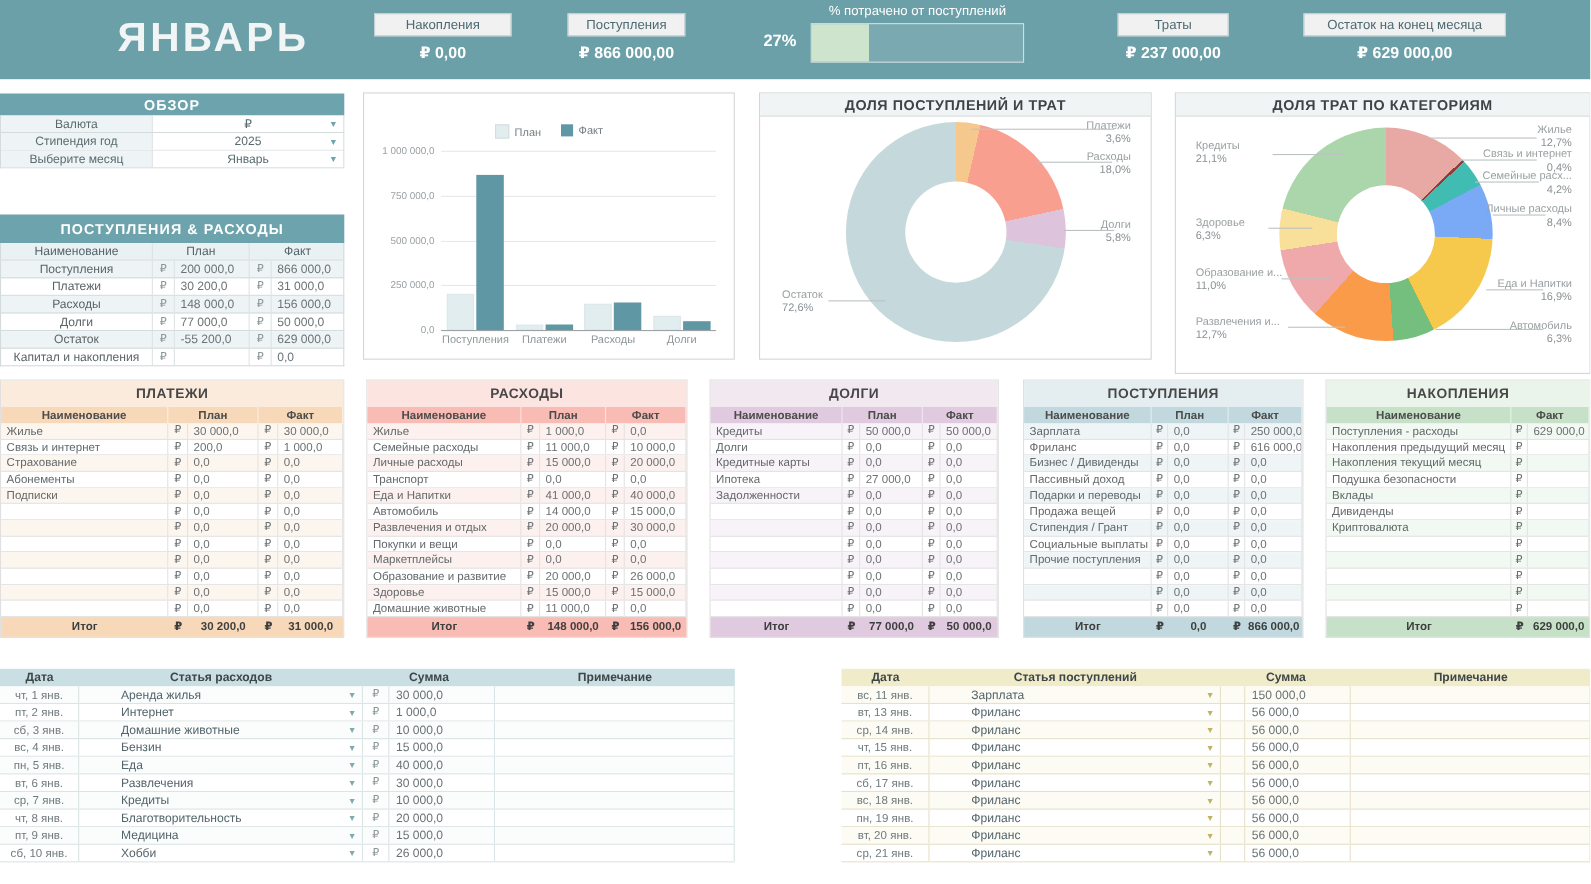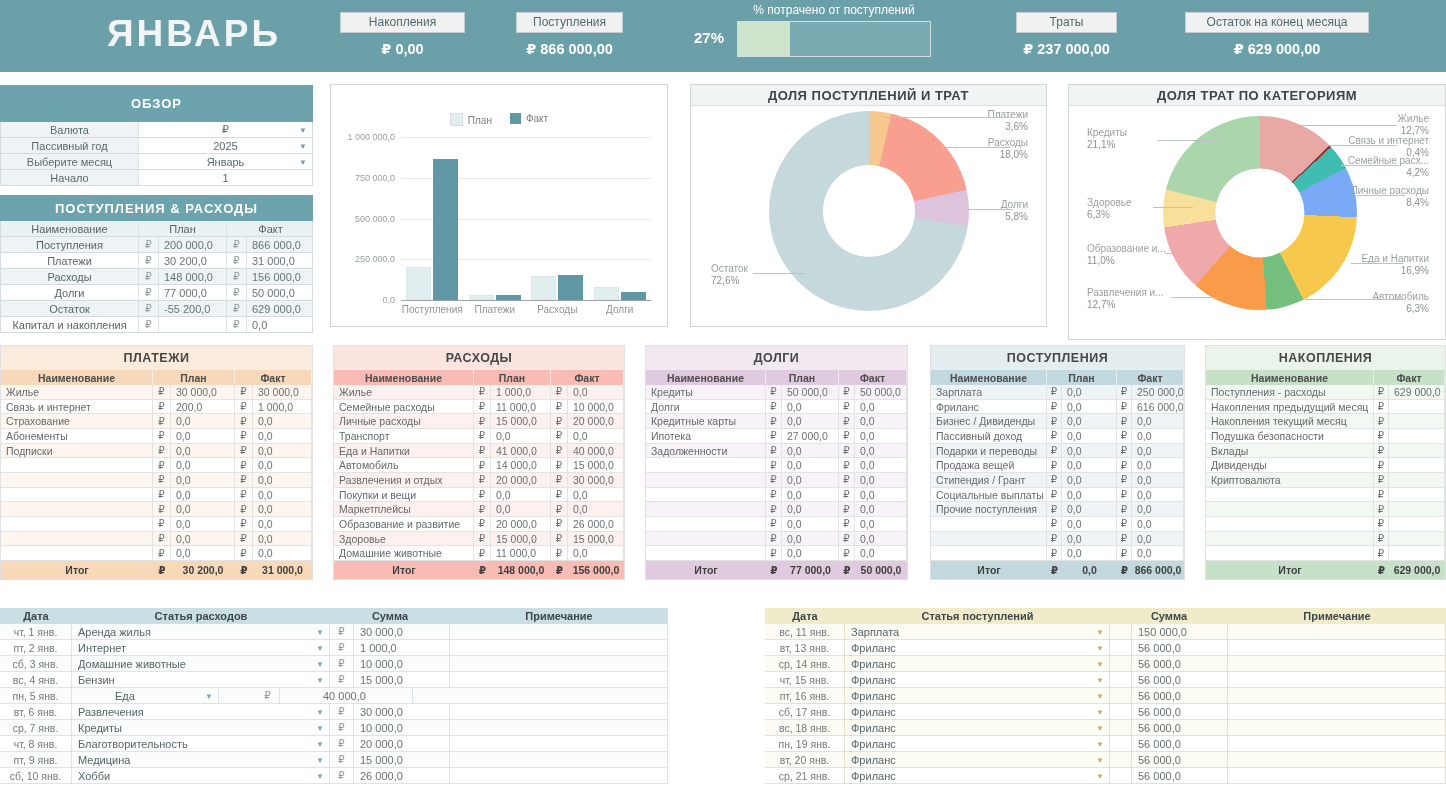--- a/index.html
+++ b/index.html
@@ -70,21 +70,21 @@
   .theme-green{--title-bg:#eaf4ea;--head-bg:#c6e1c8;--row-alt:#f2f8f2;}
   
   .daily{position:absolute;box-sizing:border-box;background:#fff;}
   .daily .title{height:30px;display:flex;align-items:center;justify-content:center;font-weight:bold;font-size:13.5px;color:#3f4649;letter-spacing:.5px;background:var(--title-bg);}
   .daily .chead{display:grid;height:16px;background:var(--head-bg);color:#3f4649;font-size:11px;font-weight:bold;}
   .daily .chead div{display:flex;align-items:center;justify-content:center;}
   .daily .r{display:grid;height:15px;font-size:11px;border-bottom:1px solid var(--line);}
   .daily .r:nth-child(even){background:var(--row-alt);}
   .daily .r .cell{border-right:1px solid var(--line);}
   .daily .r .date{color:#707a7d;font-size:10.5px;}
-  .daily .r .item{justify-content:flex-start;padding-left:6px;color:#53646a;}
+  .daily .r .item{justify-content:flex-start;padding-left:6px;color:#53646a;margin-left:32px;}
   .daily .r .amount{justify-content:flex-start;padding-left:6px;color:#68727:;color:#687275;}
   .theme-blue{--title-bg:#dfecee;--head-bg:#c9dfe3;--row-alt:#fbfdfd;--line:#dbe4e6;}
   .theme-cream{--title-bg:#f8f5de;--head-bg:#f0ecca;--row-alt:#fdfcf4;--line:#e6e2ca;}
 </style>
 </head>
 <body>
 
 <div class="canvas">
 
   <div class="topbar">
@@ -109,37 +109,33 @@
       <span class="stat-label">Траты</span>
       <span class="stat-value">₽ 237 000,00</span>
     </div>
     <div class="stat" style="left:1185px;width:184px;">
       <span class="stat-label">Остаток на конец месяца</span>
       <span class="stat-value">₽ 629 000,00</span>
     </div>
   </div>
 
   <div class="abs" style="left:0;top:85px;width:313px;">
-    <div class="sec-title" style="height:37px;">ОБЗОР</div>
+    <div class="sec-title" style="height:20px;">ОБЗОР</div>
     <div id="overview-rows">
         <div class="grid-row" style="grid-template-columns: 138px 1fr; height: 15px;">
           <div class="cell ov-label">Валюта</div>
           <div class="cell ov-value">₽<span class="dd-arrow">▼</span></div>
         </div>
         <div class="grid-row" style="grid-template-columns: 138px 1fr; height: 15px;">
-          <div class="cell ov-label">Пассивный год</div>
+          <div class="cell ov-label">Стипендия год</div>
           <div class="cell ov-value">2025<span class="dd-arrow">▼</span></div>
         </div>
         <div class="grid-row" style="grid-template-columns: 138px 1fr; height: 15px;">
           <div class="cell ov-label">Выберите месяц</div>
           <div class="cell ov-value">Январь<span class="dd-arrow">▼</span></div>
-        </div>
-        <div class="grid-row" style="grid-template-columns: 138px 1fr; height: 15px;">
-          <div class="cell ov-label">Начало</div>
-          <div class="cell ov-value">1</div>
         </div>
       </div>
   </div>
 
   <div class="abs" style="left:0;top:195px;width:313px;">
     <div class="sec-title" style="height:26px;">ПОСТУПЛЕНИЯ &amp; РАСХОДЫ</div>
     <div id="ie-rows">
         <div class="grid-row ie-head" style="grid-template-columns: 138px 88px 87px; height: 15px; font-size: 11px;">
           <div class="cell">Наименование</div>
           <div class="cell">План</div>
@@ -823,21 +819,21 @@
         <div class="cell amount">10 000,0</div>
         <div class="cell"></div>
       </div>
       <div class="r" style="grid-template-columns: 72px 1fr 24px 96px 218px;">
         <div class="cell date">вс, 4 янв.</div>
         <div class="cell item">Бензин<span class="dd-arrow" style="color: rgb(127, 169, 178);">▼</span></div>
         <div class="cell curr">₽</div>
         <div class="cell amount">15 000,0</div>
         <div class="cell"></div>
       </div>
-      <div class="r" style="grid-template-columns: 72px 1fr 24px 96px 218px; gap: 37px;">
+      <div class="r" style="grid-template-columns: 72px 1fr 24px 96px 218px;">
         <div class="cell date">пн, 5 янв.</div>
         <div class="cell item">Еда<span class="dd-arrow" style="color: rgb(127, 169, 178);">▼</span></div>
         <div class="cell curr">₽</div>
         <div class="cell amount">40 000,0</div>
         <div class="cell"></div>
       </div>
       <div class="r" style="grid-template-columns: 72px 1fr 24px 96px 218px;">
         <div class="cell date">вт, 6 янв.</div>
         <div class="cell item">Развлечения<span class="dd-arrow" style="color: rgb(127, 169, 178);">▼</span></div>
         <div class="cell curr">₽</div>

